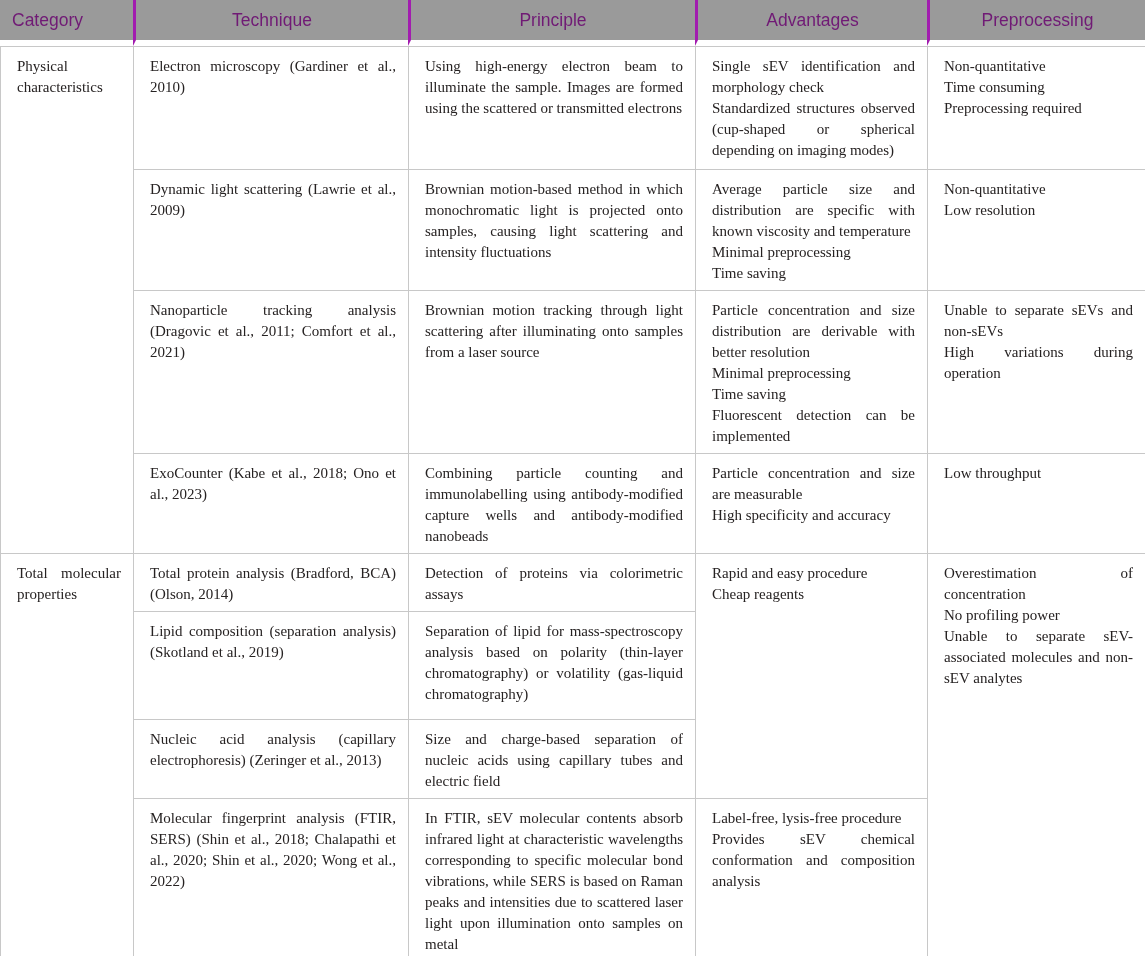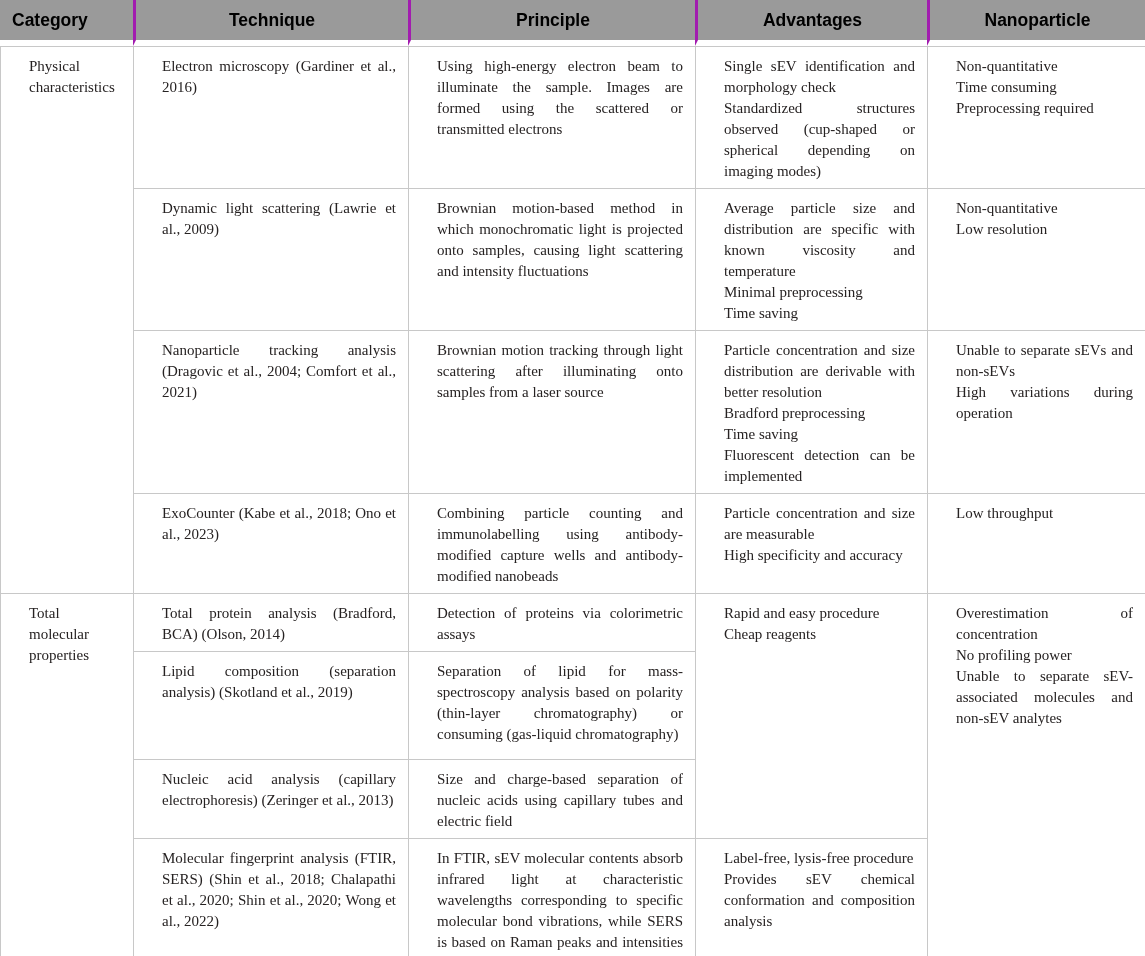--- a/index.html
+++ b/index.html
@@ -18,36 +18,36 @@
     font-size:15px;
   }
   col.c-cat { width:133px; }
   col.c-tech { width:275px; }
   col.c-prin { width:287px; }
   col.c-adv { width:232px; }
   col.c-dis { width:218px; }
 
   thead th {
     background:#9a9a9a;
-    color:#000000;
+    color:#701a75;
     font-family:"Liberation Sans","DejaVu Sans",sans-serif;
-    font-weight:700;
+    font-weight:400;
     font-size:17.5px;
     height:46px;
     padding:0 12px;
     text-align:center;
     border-bottom:6px solid #ffffff;
     box-sizing:border-box;
   }
   thead th.h-first { text-align:left; }
   thead th + th { border-left:3px solid #a21caf; }
 
   tbody td {
     vertical-align:top;
-    padding:9px 12px 6px 28px;
+    padding:9px 12px 6px 16px;
     line-height:1.4;
     text-align:justify;
     white-space:pre-line;
     box-sizing:border-box;
   }
   td.cat { border-left:1px solid #c8c8c8; }
   td.bl  { border-left:1px solid #c8c8c8; }
   td.bt  { border-top:1px solid #c8c8c8; }
 
   tr.r1 { height:123px; }
@@ -71,49 +71,49 @@
           <col class="c-prin">
           <col class="c-adv">
           <col class="c-dis">
       </colgroup>
       <thead>
         <tr>
           <th class="h-first">Category</th>
           <th>Technique</th>
           <th>Principle</th>
           <th>Advantages</th>
-          <th>Nanoparticle</th>
+          <th>Preprocessing</th>
         </tr>
       </thead>
       <tbody>
 
         <tr class="r1">
           <td class="cat bt" rowspan="4">Physical characteristics</td>
-          <td class="bl bt">Electron microscopy (Gardiner et al., 2016)</td>
+          <td class="bl bt">Electron microscopy (Gardiner et al., 2010)</td>
           <td class="bl bt">Using high-energy electron beam to illuminate the sample. Images are formed using the scattered or transmitted electrons</td>
           <td class="bl bt">Single sEV identification and morphology check
 Standardized structures observed (cup-shaped or spherical depending on imaging modes)</td>
           <td class="bl bt">Non-quantitative
 Time consuming
 Preprocessing required</td>
         </tr>
         <tr class="r2">
           <td class="bl bt">Dynamic light scattering (Lawrie et al., 2009)</td>
           <td class="bl bt">Brownian motion-based method in which monochromatic light is projected onto samples, causing light scattering and intensity fluctuations</td>
           <td class="bl bt">Average particle size and distribution are specific with known viscosity and temperature
 Minimal preprocessing
 Time saving</td>
           <td class="bl bt">Non-quantitative
 Low resolution</td>
         </tr>
         <tr class="r3">
-          <td class="bl bt">Nanoparticle tracking analysis (Dragovic et al., 2004; Comfort et al., 2021)</td>
+          <td class="bl bt">Nanoparticle tracking analysis (Dragovic et al., 2011; Comfort et al., 2021)</td>
           <td class="bl bt">Brownian motion tracking through light scattering after illuminating onto samples from a laser source</td>
           <td class="bl bt">Particle concentration and size distribution are derivable with better resolution
-Bradford preprocessing
+Minimal preprocessing
 Time saving
 Fluorescent detection can be implemented</td>
           <td class="bl bt">Unable to separate sEVs and non-sEVs
 High variations during operation</td>
         </tr>
         <tr class="r4">
           <td class="bl bt">ExoCounter (Kabe et al., 2018; Ono et al., 2023)</td>
           <td class="bl bt">Combining particle counting and immunolabelling using antibody-modified capture wells and antibody-modified nanobeads</td>
           <td class="bl bt">Particle concentration and size are measurable
 High specificity and accuracy</td>
@@ -125,21 +125,21 @@
           <td class="bl bt">Total protein analysis (Bradford, BCA) (Olson, 2014)</td>
           <td class="bl bt">Detection of proteins via colorimetric assays</td>
           <td class="bl bt" rowspan="3">Rapid and easy procedure
 Cheap reagents</td>
           <td class="bl bt" rowspan="4">Overestimation of concentration
 No profiling power
 Unable to separate sEV-associated molecules and non-sEV analytes</td>
         </tr>
         <tr class="r6">
           <td class="bl bt">Lipid composition (separation analysis) (Skotland et al., 2019)</td>
-          <td class="bl bt">Separation of lipid for mass-spectroscopy analysis based on polarity (thin-layer chromatography) or consuming (gas-liquid chromatography)</td>
+          <td class="bl bt">Separation of lipid for mass-spectroscopy analysis based on polarity (thin-layer chromatography) or volatility (gas-liquid chromatography)</td>
         </tr>
         <tr class="r7">
           <td class="bl bt">Nucleic acid analysis (capillary electrophoresis) (Zeringer et al., 2013)</td>
           <td class="bl bt">Size and charge-based separation of nucleic acids using capillary tubes and electric field</td>
         </tr>
         <tr class="r8">
           <td class="bl bt">Molecular fingerprint analysis (FTIR, SERS) (Shin et al., 2018; Chalapathi et al., 2020; Shin et al., 2020; Wong et al., 2022)</td>
           <td class="bl bt">In FTIR, sEV molecular contents absorb infrared light at characteristic wavelengths corresponding to specific molecular bond vibrations, while SERS is based on Raman peaks and intensities due to scattered laser light upon illumination onto samples on metal</td>
           <td class="bl bt">Label-free, lysis-free procedure
 Provides sEV chemical conformation and composition analysis</td>

